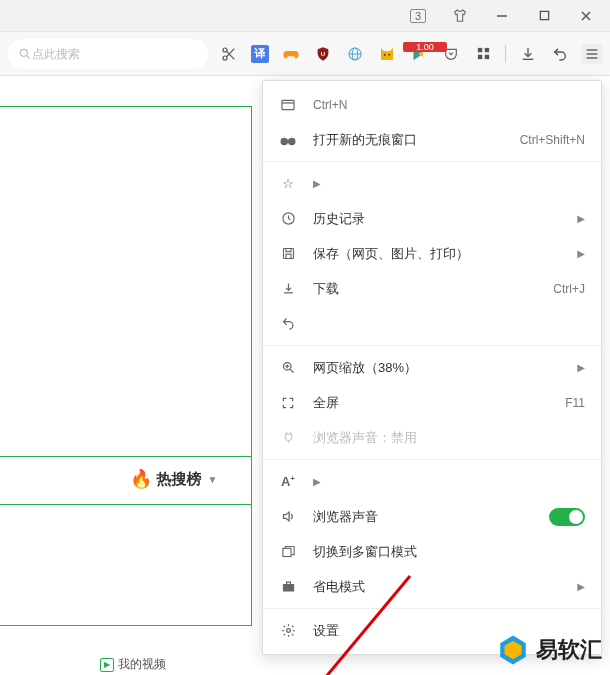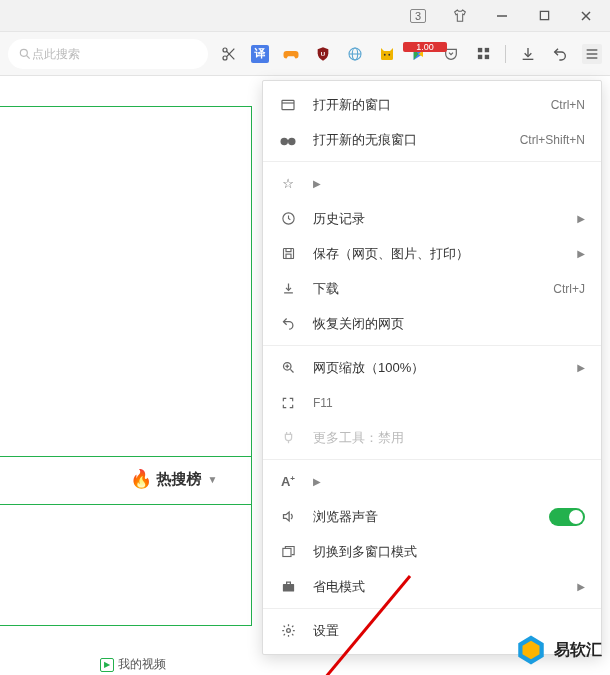--- a/index.html
+++ b/index.html
@@ -73,21 +73,21 @@
   .sep { height:1px; background:#eee; margin: 4px 0;}
   .toggle {
     width:36px; height:18px; background:#23b14d; border-radius:10px; position:relative;
   }
   .toggle::after{content:"";position:absolute;right:2px;top:2px;width:14px;height:14px;background:#fff;border-radius:50%;}
   .arrow-overlay {
     position:absolute; left:300px; top:490px; z-index:60; pointer-events:none;
   }
   .watermark {
     position:absolute; right:8px; bottom:8px; display:flex; align-items:center;
-    gap:6px; font-weight:bold; font-size:16px; color:#222; z-index:70;
+    gap:6px; font-weight:bold; font-size:22px; color:#222; z-index:70;
   }
   .wm-icon {
     width:34px; height:34px; display:flex; align-items:center; justify-content:center;
   }
   .myvideo { position:absolute; left:100px; bottom:2px; color:#555; font-size:12px; display:flex; align-items:center; gap:4px;}
   .myvideo .pbtn{width:14px;height:14px;border:1px solid #23b14d;border-radius:2px;display:flex;align-items:center;justify-content:center;color:#23b14d;font-size:8px;}
 </style>
 </head>
 <body>
 
@@ -225,21 +225,20 @@
   </div>
 
   <div class="menu">
     <div class="mi">
       <span class="mi-icon">
           <svg width="16" height="16" viewBox="0 0 24 24" fill="none" stroke="#666" stroke-width="1.8">
             <rect x="3" y="5" width="18" height="14" rx="1"></rect>
             <line x1="3" y1="9" x2="21" y2="9"></line>
           </svg>
         </span>
-      <span class="mi-label">打开新的窗口</span>
       <span class="mi-right">Ctrl+N</span>
     </div>
     <div class="mi">
       <span class="mi-icon">
           <svg width="18" height="12" viewBox="0 0 24 16" fill="#666">
             <ellipse cx="7" cy="10" rx="5" ry="5"></ellipse>
             <ellipse cx="17" cy="10" rx="5" ry="5"></ellipse>
             <rect x="10" y="8" width="4" height="2"></rect>
           </svg>
         </span>
@@ -283,50 +282,50 @@
       <span class="mi-label">下载</span>
       <span class="mi-right">Ctrl+J</span>
     </div>
     <div class="mi">
       <span class="mi-icon">
           <svg width="15" height="15" viewBox="0 0 24 24" fill="none" stroke="#666" stroke-width="2">
             <path d="M9 14L4 9l5-5"></path>
             <path d="M4 9h9a6 6 0 0 1 0 12"></path>
           </svg>
         </span>
-      <span class="mi-label">恢复关闭的网页</span>
     </div>
     <div class="sep"></div>
     <div class="mi">
       <span class="mi-icon">
           <svg width="15" height="15" viewBox="0 0 24 24" fill="none" stroke="#666" stroke-width="2">
             <circle cx="10" cy="10" r="6"></circle>
             <line x1="15" y1="15" x2="20" y2="20"></line>
             <line x1="7" y1="10" x2="13" y2="10"></line>
             <line x1="10" y1="7" x2="10" y2="13"></line>
           </svg>
         </span>
-      <span class="mi-label">网页缩放（100%）</span>
+      <span class="mi-label">网页缩放（38%）</span>
       <span class="chev">▶</span>
     </div>
     <div class="mi">
       <span class="mi-icon">
           <svg width="14" height="14" viewBox="0 0 24 24" fill="none" stroke="#666" stroke-width="2">
             <path d="M4 9V4h5M20 9V4h-5M4 15v5h5M20 15v5h-5"></path>
           </svg>
         </span>
+      <span class="mi-label">全屏</span>
       <span class="mi-right">F11</span>
     </div>
     <div class="mi disabled">
       <span class="mi-icon">
           <svg width="15" height="15" viewBox="0 0 24 24" fill="none" stroke="#ccc" stroke-width="2">
             <path d="M9 3v4M15 3v4M7 7h10v5a5 5 0 0 1-10 0zM12 17v4"></path>
           </svg>
         </span>
-      <span class="mi-label">更多工具：禁用</span>
+      <span class="mi-label">浏览器声音：禁用</span>
     </div>
     <div class="sep"></div>
     <div class="mi">
       <span class="mi-icon" style="font-weight:bold;font-size:13px;">A<sup style="font-size:8px;">+</sup></span>
       <span class="chev">▶</span>
     </div>
     <div class="mi">
       <span class="mi-icon">
           <svg width="15" height="15" viewBox="0 0 24 24" fill="none" stroke="#666" stroke-width="2">
             <path d="M4 9v6h4l5 4V5L8 9z"></path>

